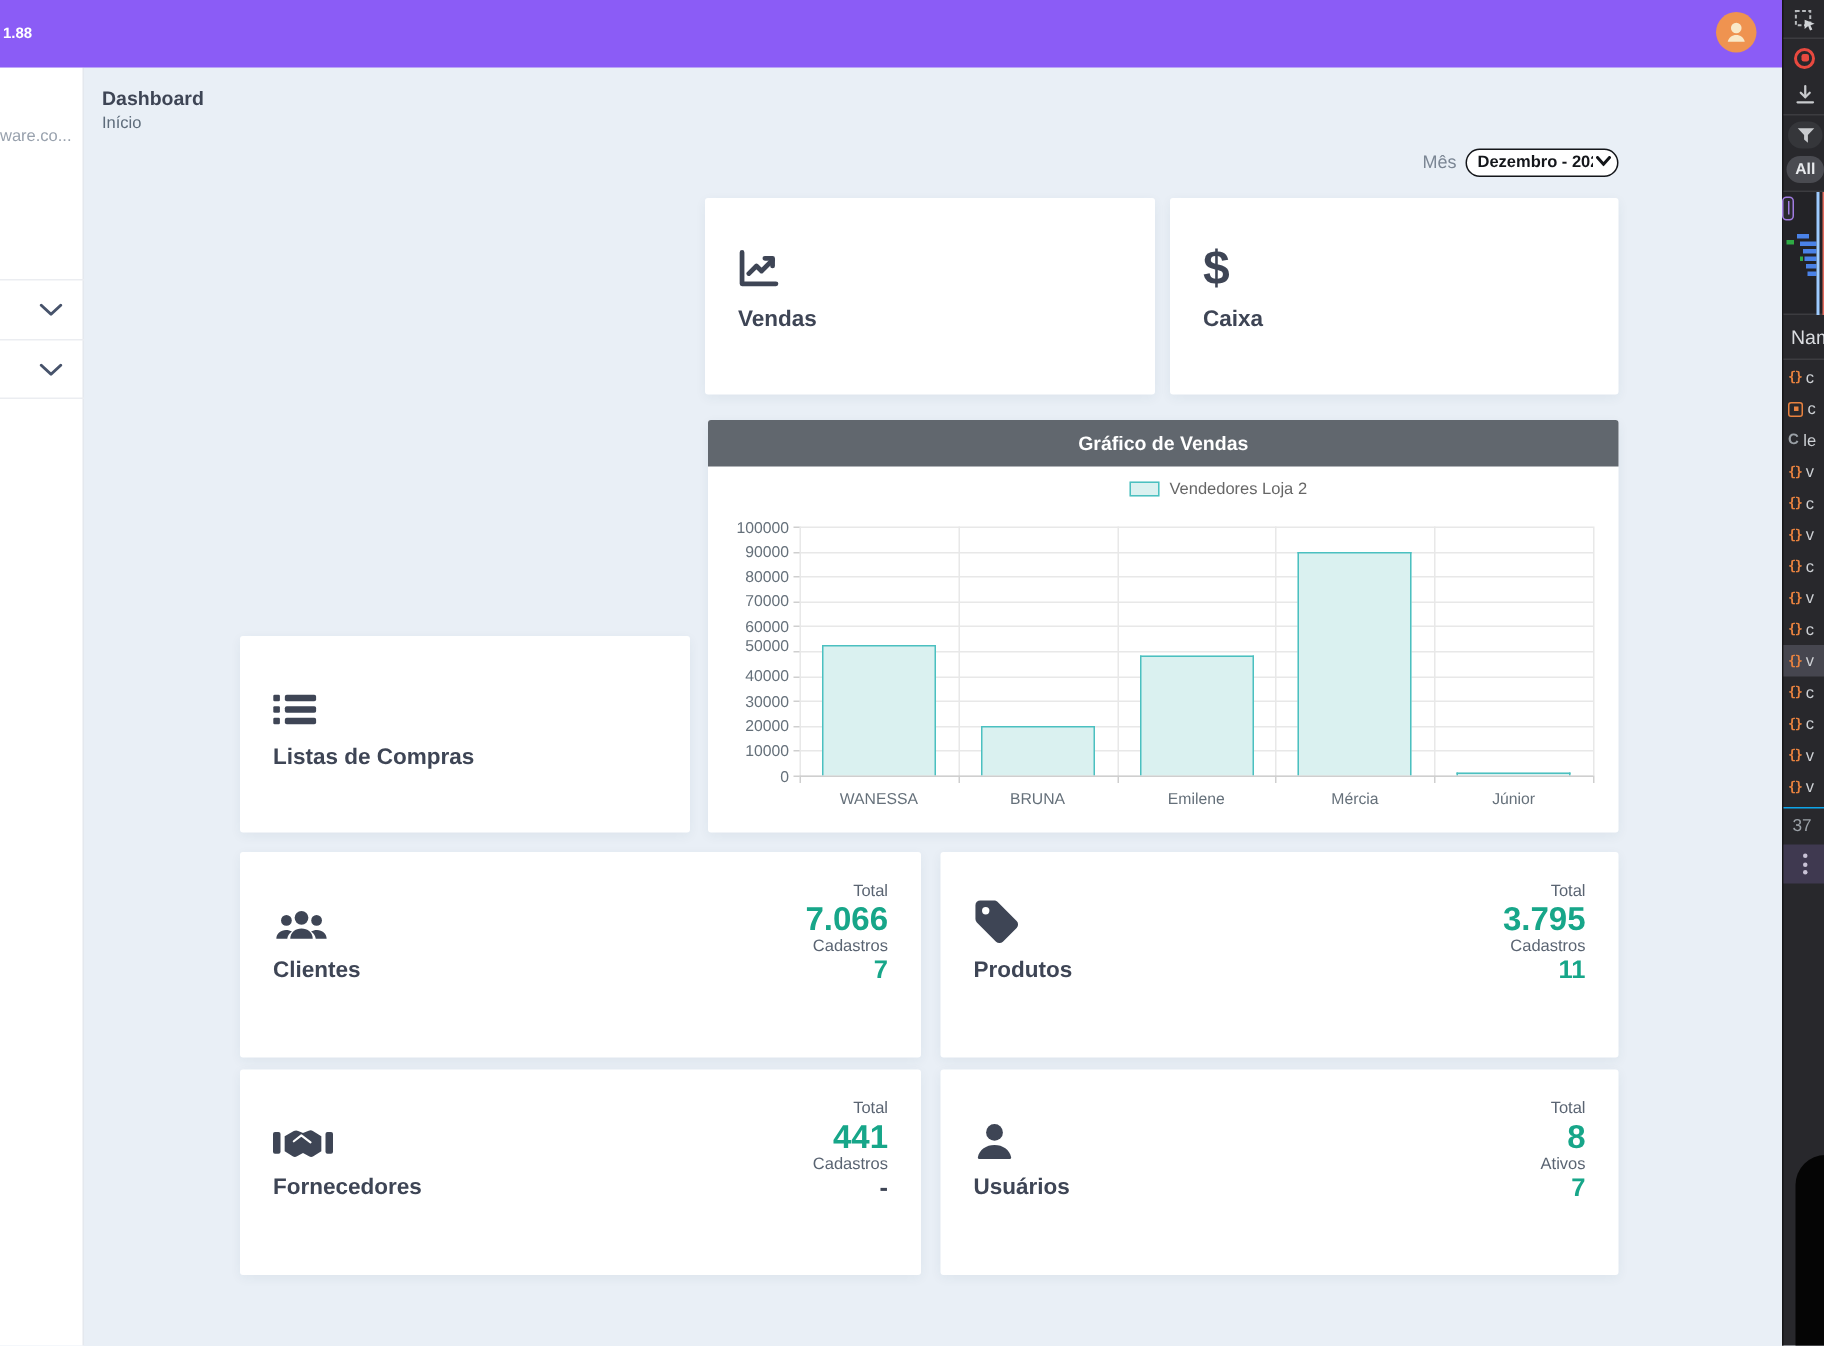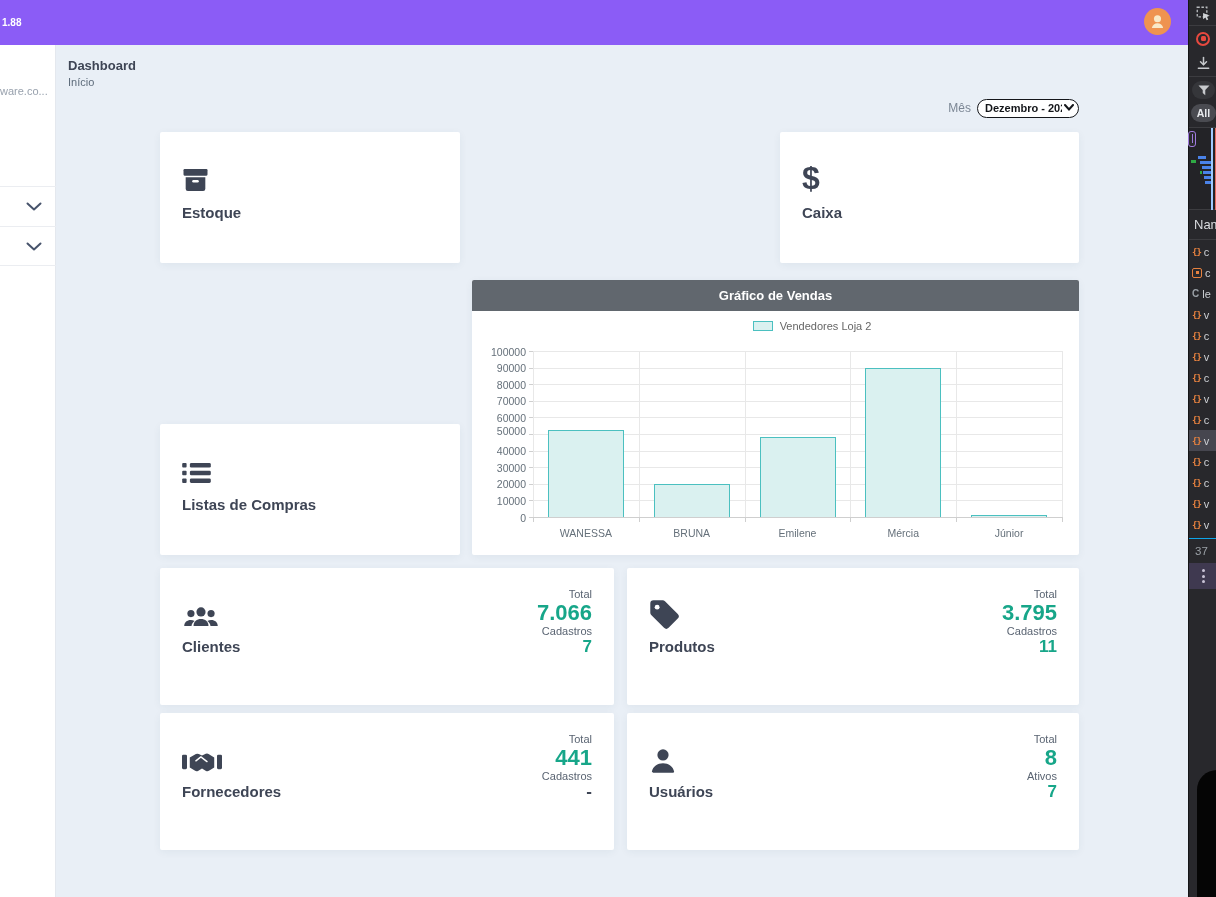--- a/index.html
+++ b/index.html
@@ -141,31 +141,31 @@
     <span class="sel-wrap">
       <select id="month-select">
         <option>Dezembro - 2024</option>
       </select>
       <svg width="10" height="7" viewBox="0 0 10 7">
         <polyline points="1,1 5,5.5 9,1" fill="none" stroke="#14161a" stroke-width="2" stroke-linecap="round"></polyline>
       </svg>
     </span>
   </div>
 
-  <div class="card shortcut" style="left:104px; top:87px; width:300px; height:131px">
-    <div class="ic">
-      <svg width="27" height="24" viewBox="0 0 24 22" fill="#3e4555">
-        <rect x="1" y="1" width="22" height="6" rx="1"></rect>
-        <path d="M3 8.5h18V19a2 2 0 0 1-2 2H5a2 2 0 0 1-2-2z"></path>
-        <rect x="9" y="11" width="6" height="2.2" rx="1.1" fill="#fff"></rect>
-      </svg>
-    </div>
-    <div class="lab">Estoque</div>
-  </div>
-
+
+  <div class="card shortcut" style="left:414px; top:87px; width:300px; height:131px">
+    <div class="ic">
+      <svg width="28" height="26" viewBox="0 0 24 23" fill="none" stroke="#3e4555" stroke-width="2.8" stroke-linecap="round" stroke-linejoin="round">
+        <path d="M2 2v18.5h20"></path>
+        <path d="M6 14.5l4.5-4.5 3 3L20 6.5"></path>
+        <path d="M15.5 5.5H20v4.5"></path>
+      </svg>
+    </div>
+    <div class="lab">Vendas</div>
+  </div>
 
   <div class="card shortcut" style="left:724px; top:87px; width:299px; height:131px">
     <div class="ic">
       <span class="dollar">$</span>
     </div>
     <div class="lab">Caixa</div>
   </div>
 
 
   <div class="card shortcut" style="left:104px; top:379px; width:300px; height:131px">

